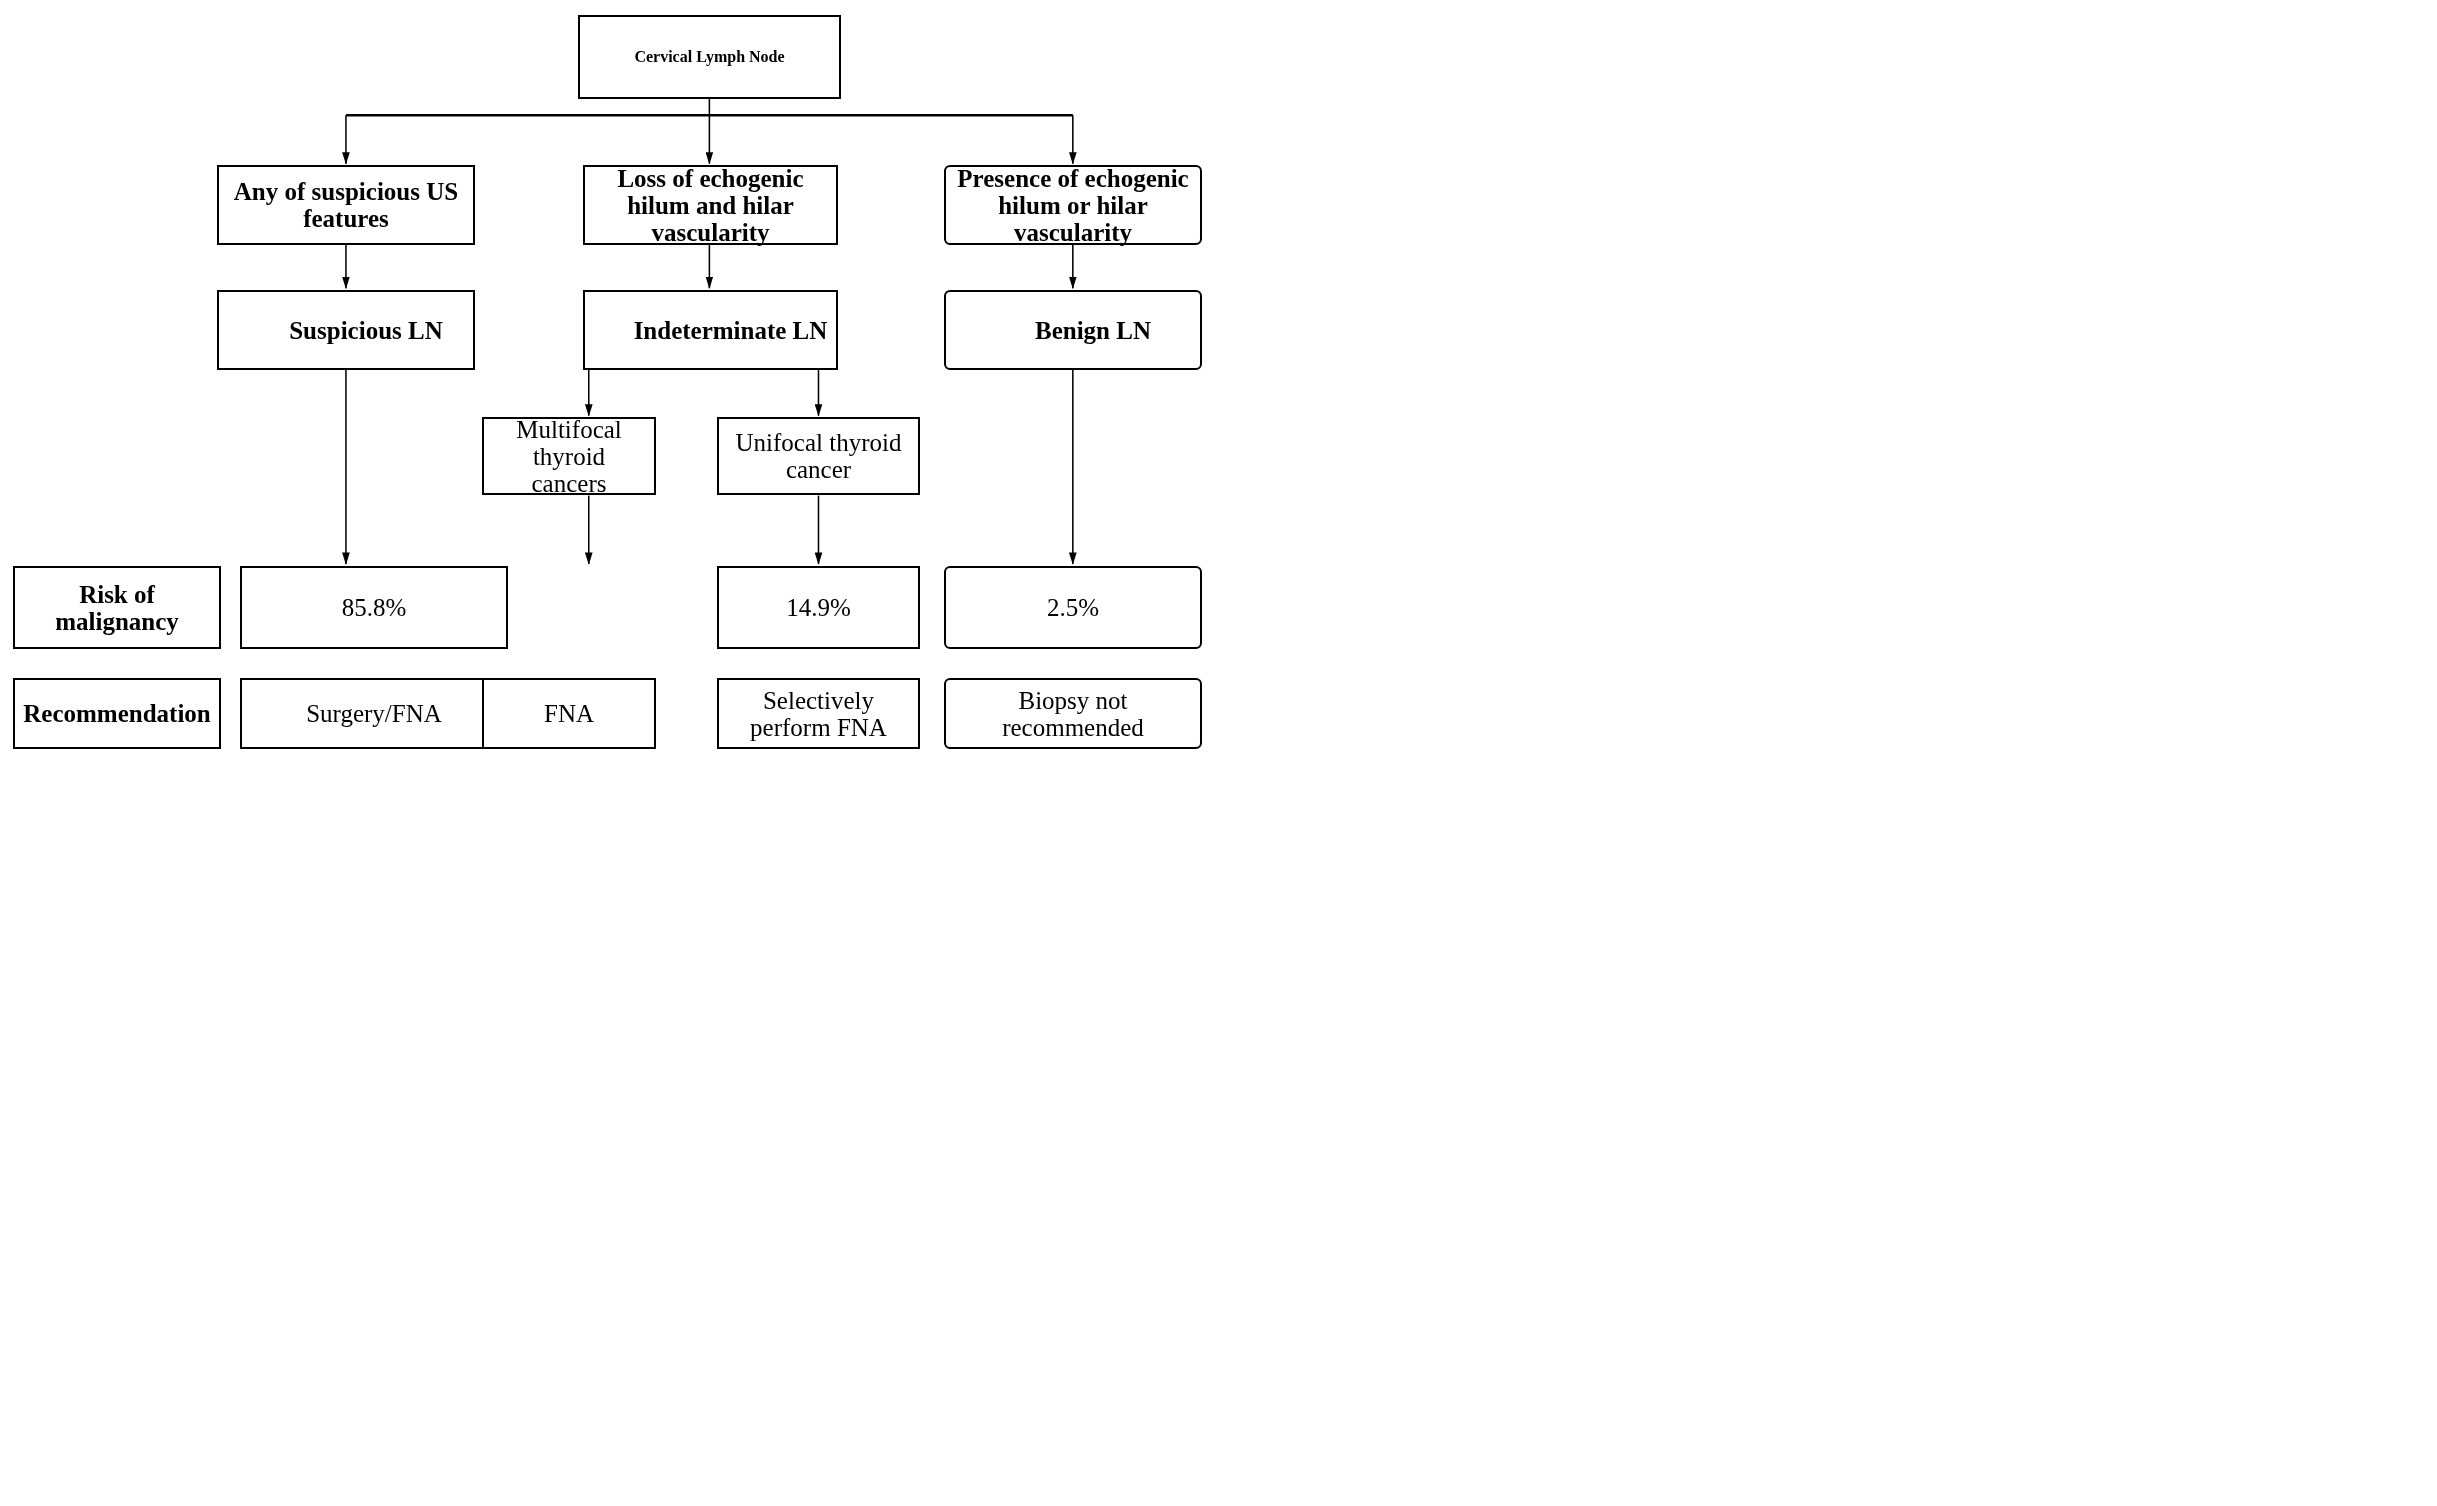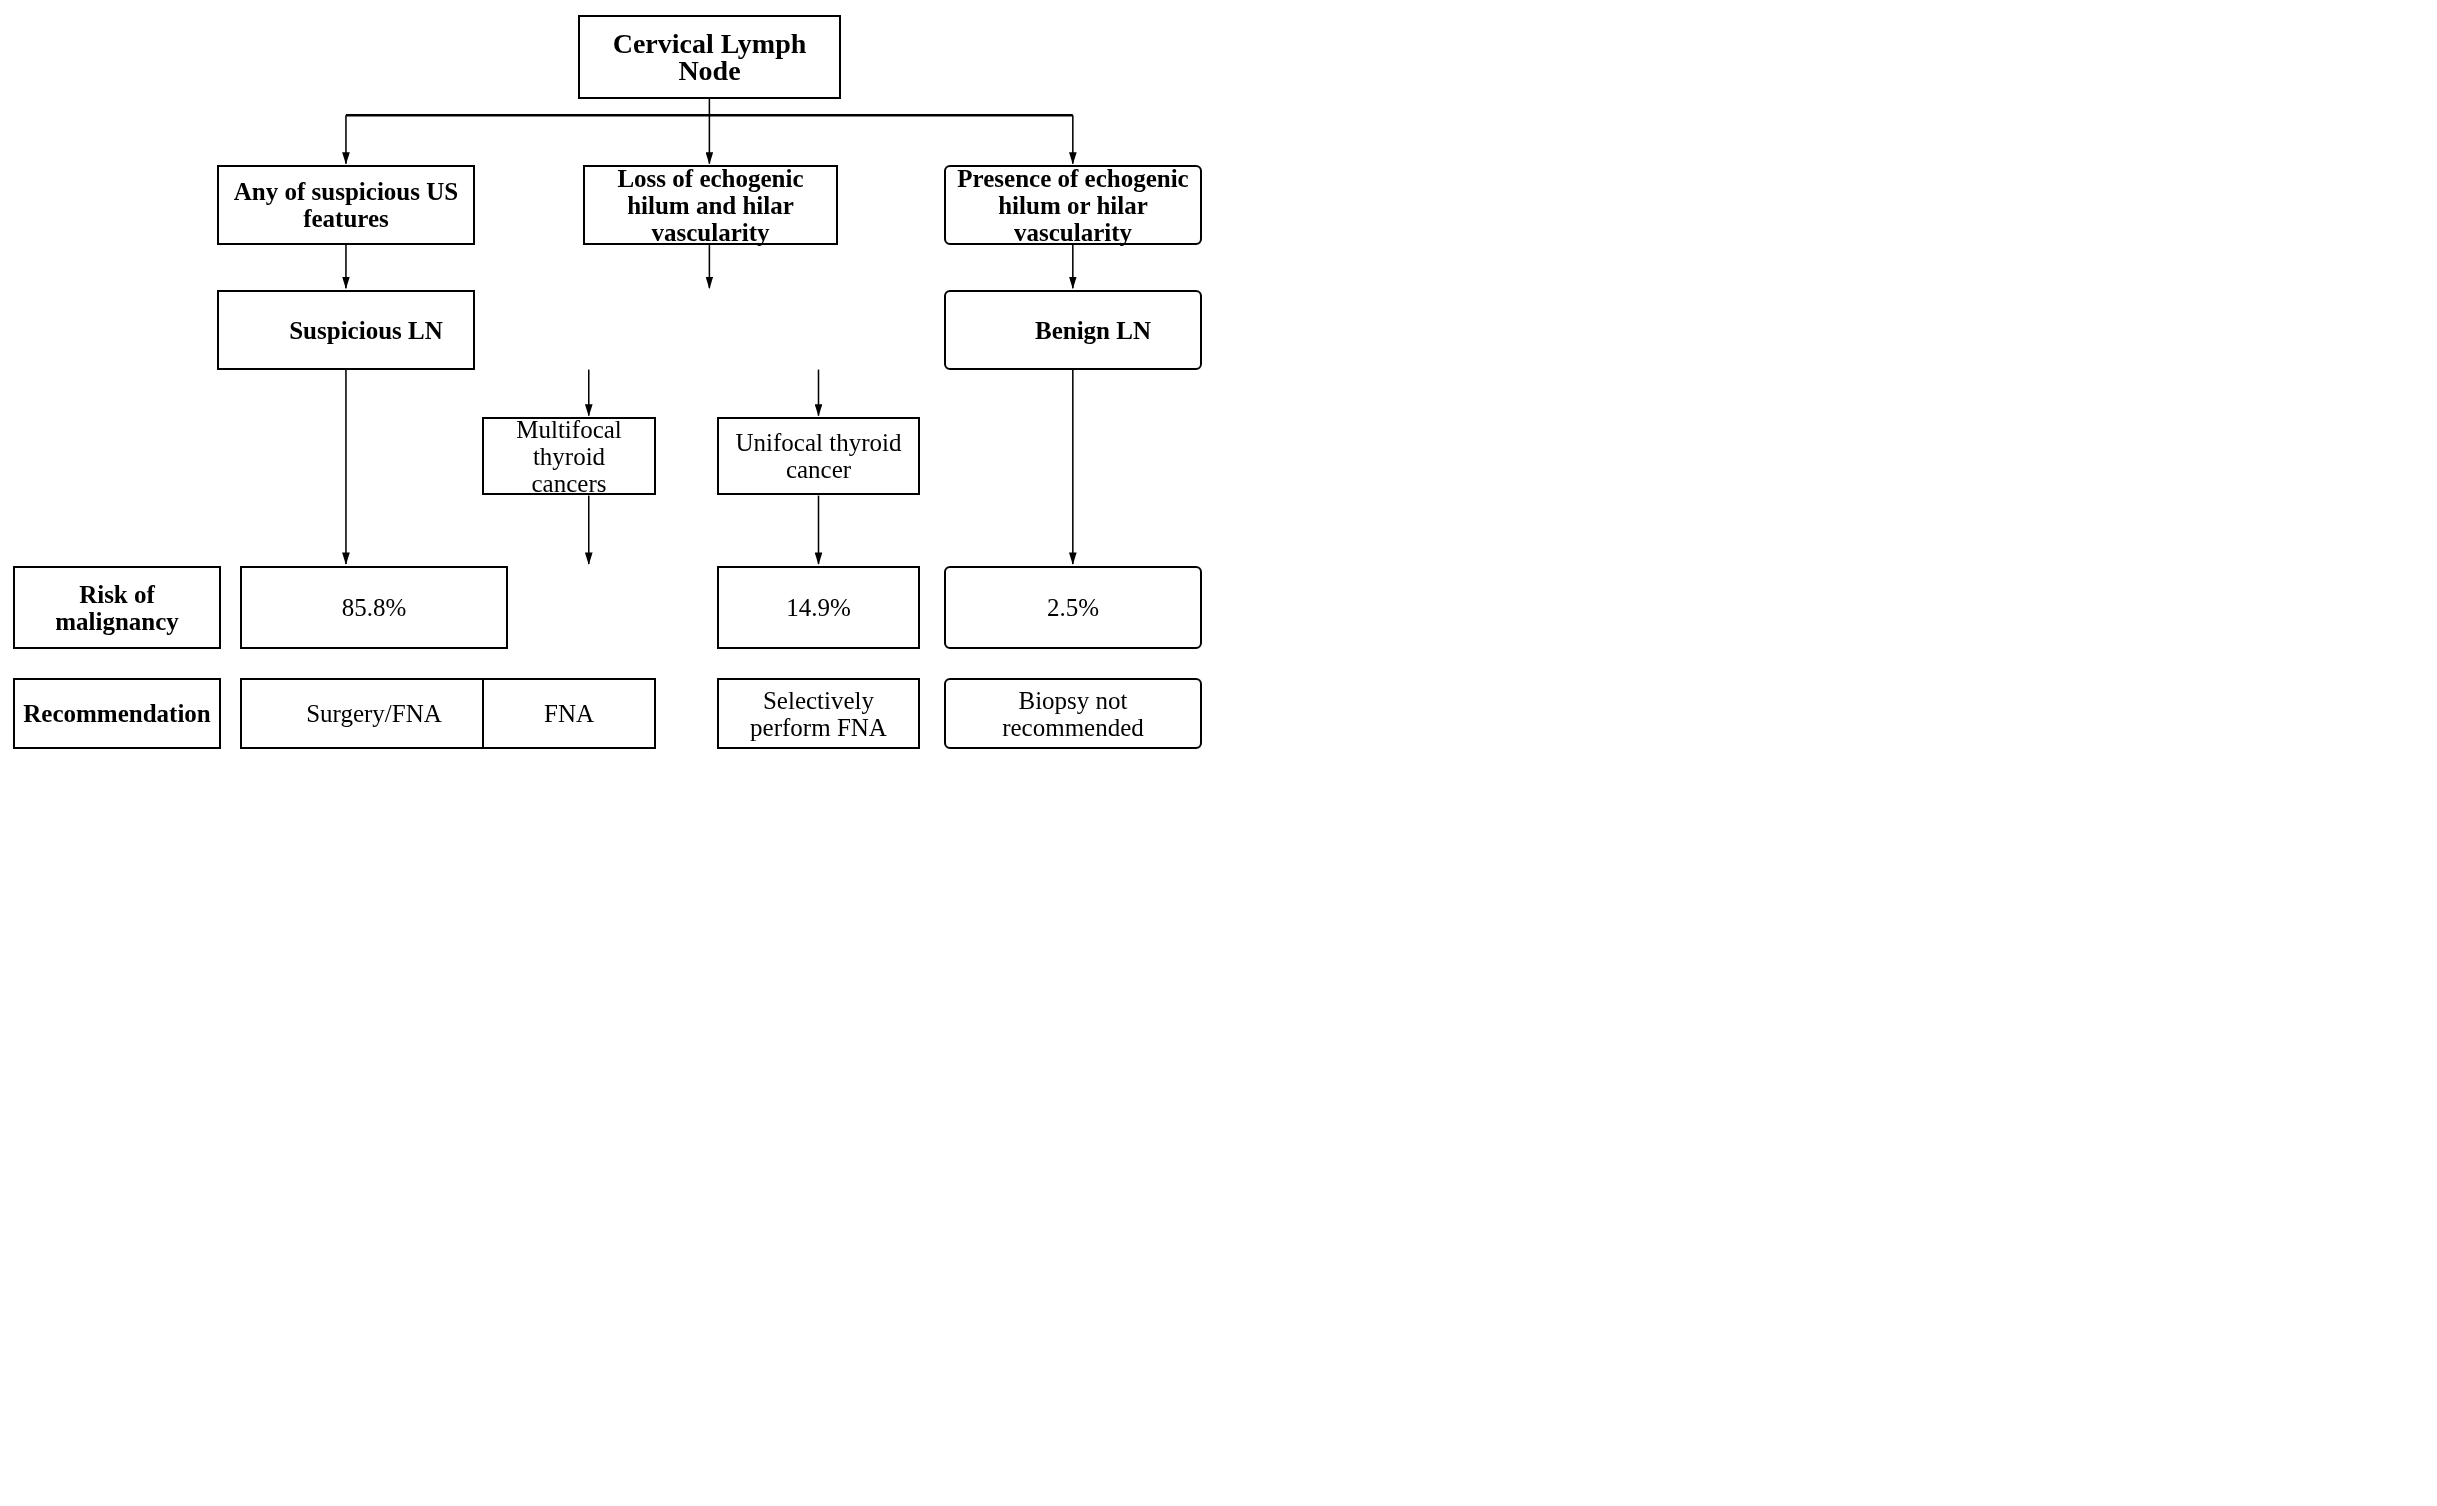--- a/index.html
+++ b/index.html
@@ -21,21 +21,21 @@
     box-sizing:border-box;
   }
   .node .txt{
     white-space:pre-line;
     line-height:27px;
     font-size:25px;
     padding:0 4.6px;
   }
   .bold .txt{font-weight:bold;}
   .root{left:578px;top:14.6px;width:263px;height:84px;}
-  .root .txt{font-size:28px;}
+  .root .txt{font-size:16px;}
   .c1{left:217px;width:258px;}
   .c2{left:583px;width:255px;}
   .c3{left:944px;width:258px;border-radius:6px;}
   .lvl2{top:165px;height:80px;}
   .lvl3{top:290px;height:80px;padding-left:40px;}
   .sub{top:417px;height:78px;}
   .s1{left:482px;width:174px;}
   .s2{left:717px;width:203px;}
   .riskrow{top:566px;height:83px;}
   .recrow{top:678px;height:71px;}
@@ -83,20 +83,23 @@
   </div>
   <div class="node bold lvl2 c3">
     <span class="txt">Presence of echogenic
 hilum or hilar
 vascularity</span>
   </div>
 
   <div class="node bold lvl3 c1">
     <span class="txt">Suspicious LN</span>
   </div>
+  <div class="node bold lvl3 c2">
+    <span class="txt">Indeterminate LN</span>
+  </div>
   <div class="node bold lvl3 c3">
     <span class="txt">Benign LN</span>
   </div>
 
   <div class="node sub s1">
     <span class="txt">Multifocal thyroid
 cancers</span>
   </div>
   <div class="node sub s2">
     <span class="txt">Unifocal thyroid

